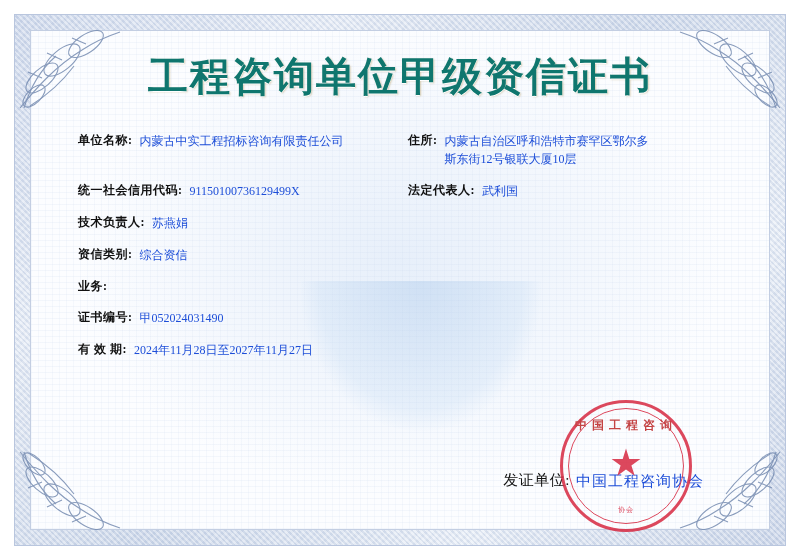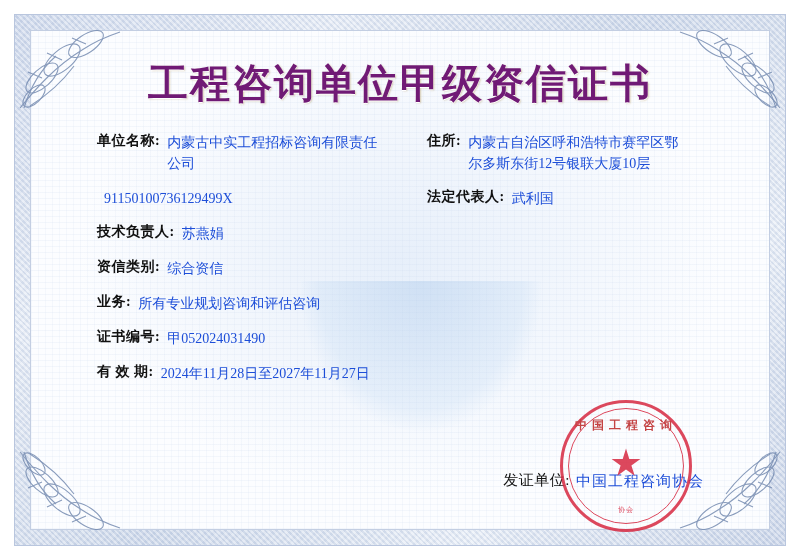--- a/index.html
+++ b/index.html
@@ -87,40 +87,39 @@
     height: 150px;
     border-radius: 0 0 140px 140px;
     background: radial-gradient(ellipse at 50% 0%, rgba(176,204,236,0.45) 0%, rgba(196,219,243,0.30) 60%, rgba(255,255,255,0) 72%);
     pointer-events: none;
   }
 
   
   .title {
     position: absolute;
     left: 0; right: 0;
-    top: 56px;
+    top: 49px;
     text-align: center;
     font-size: 40px;
     font-weight: 700;
     letter-spacing: 2px;
-    color: #701a75;
+    color: #0f766e;
     text-shadow: 0 1px 0 #fff, 1px 1px 2px rgba(150,110,20,0.35);
     font-family: "Liberation Serif", "DejaVu Serif", serif;
     white-space: nowrap;
   }
 
   
   .fields {
     position: absolute;
     left: 78px;
     top: 132px;
     width: 650px;
-    font-size: 14px;
+    font-size: 12px;
     color: #1a1a1a;
-    margin-left: 19px;
   }
   .row {
     display: flex;
     margin-bottom: 14px;
     align-items: flex-start;
   }
   .col-left  { width: 330px; display: flex; align-items: flex-start; }
   .col-right { width: 320px; display: flex; align-items: flex-start; }
 
   .lbl {
@@ -310,20 +309,21 @@
         <span class="val wrap">内蒙古中实工程招标咨询有限责任公司</span>
       </div>
       <div class="col-right">
         <span class="lbl">住所:</span>
         <span class="val wrap">内蒙古自治区呼和浩特市赛罕区鄂尔多斯东街12号银联大厦10层</span>
       </div>
     </div>
 
     <div class="row" style="margin-top:12px;">
       <div class="col-left">
+        <span class="lbl">统一社会信用代码:</span>
         <span class="val">91150100736129499X</span>
       </div>
       <div class="col-right">
         <span class="lbl">法定代表人:</span>
         <span class="val">武利国</span>
       </div>
     </div>
 
     <div class="row">
       <div class="col-left">
@@ -336,21 +336,20 @@
       <div class="col-left">
         <span class="lbl">资信类别:</span>
         <span class="val">综合资信</span>
       </div>
       <div class="col-right"></div>
     </div>
 
     <div class="row">
       <div class="col-left" style="width:560px;">
         <span class="lbl">业务:</span>
-        <span class="val">所有专业规划咨询和评估咨询</span>
       </div>
     </div>
 
     <div class="row">
       <div class="col-left" style="width:560px;">
         <span class="lbl">证书编号:</span>
         <span class="val">甲052024031490</span>
       </div>
     </div>
 

